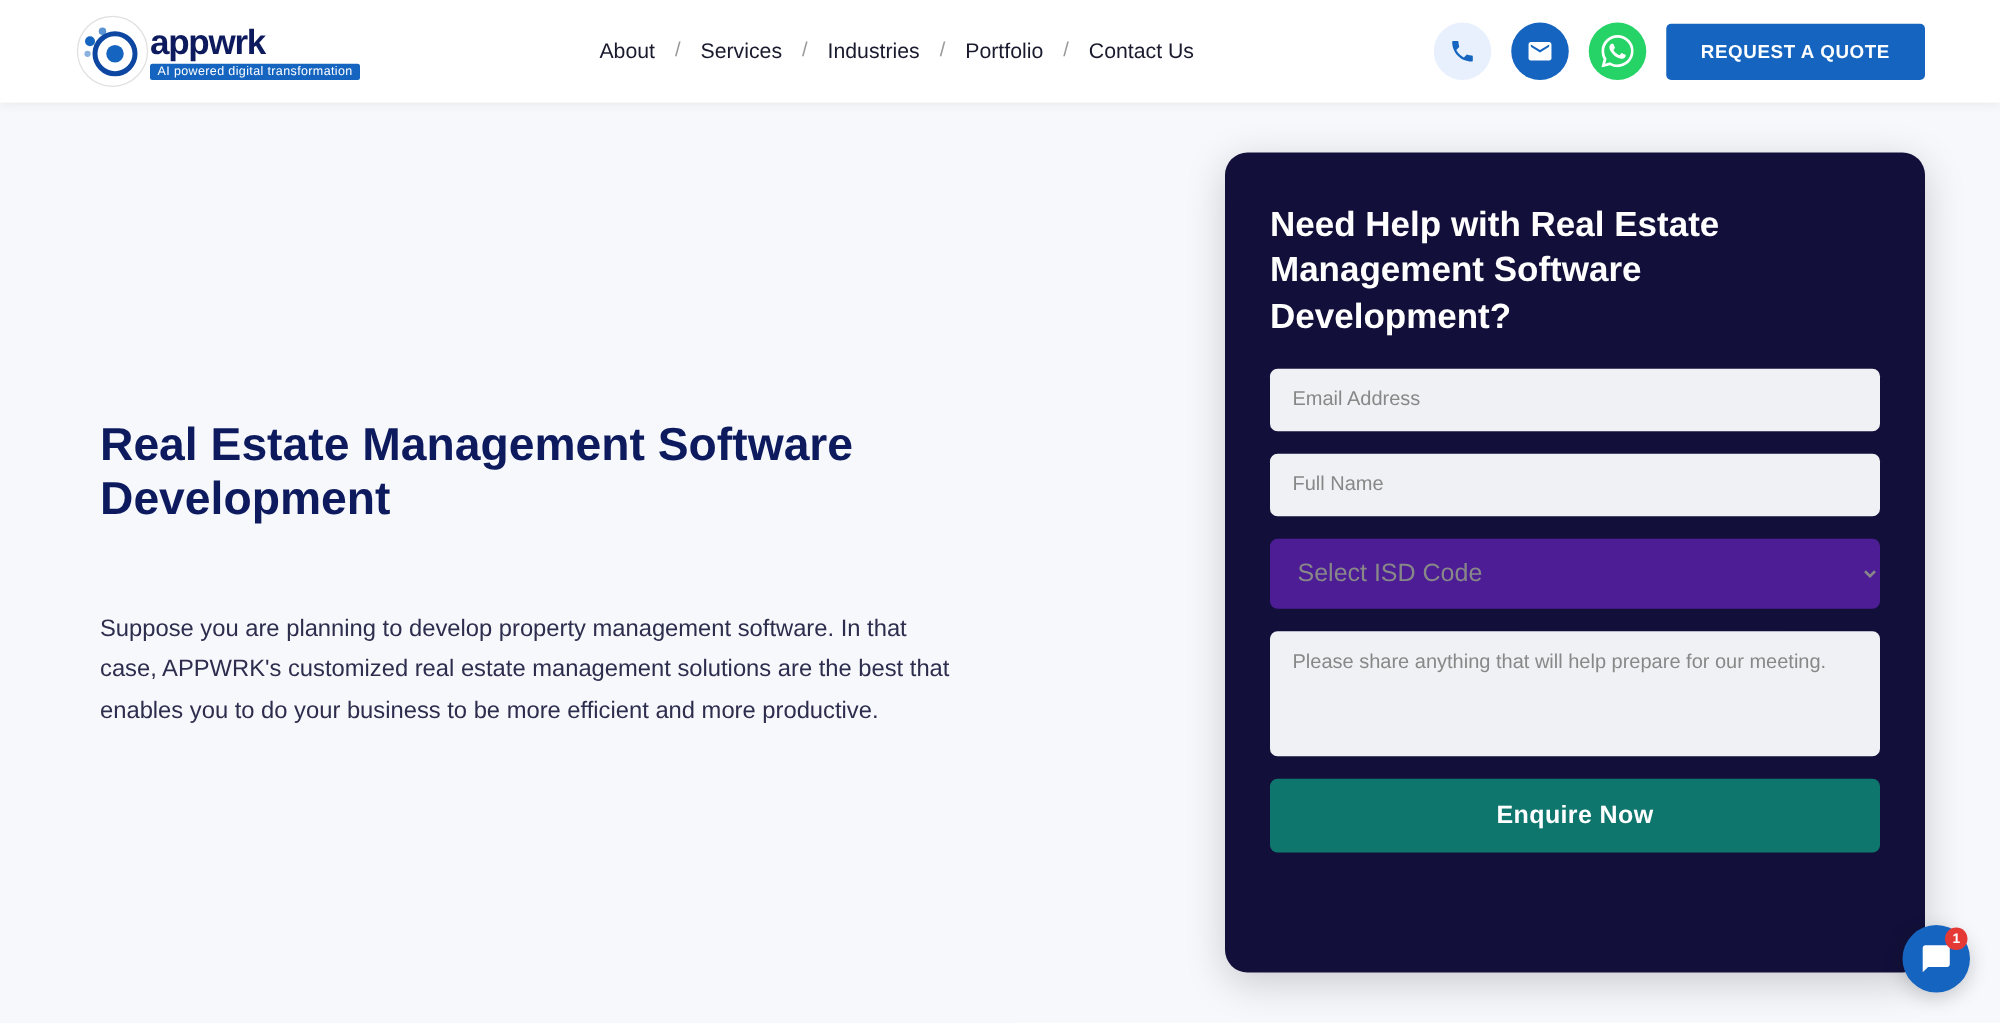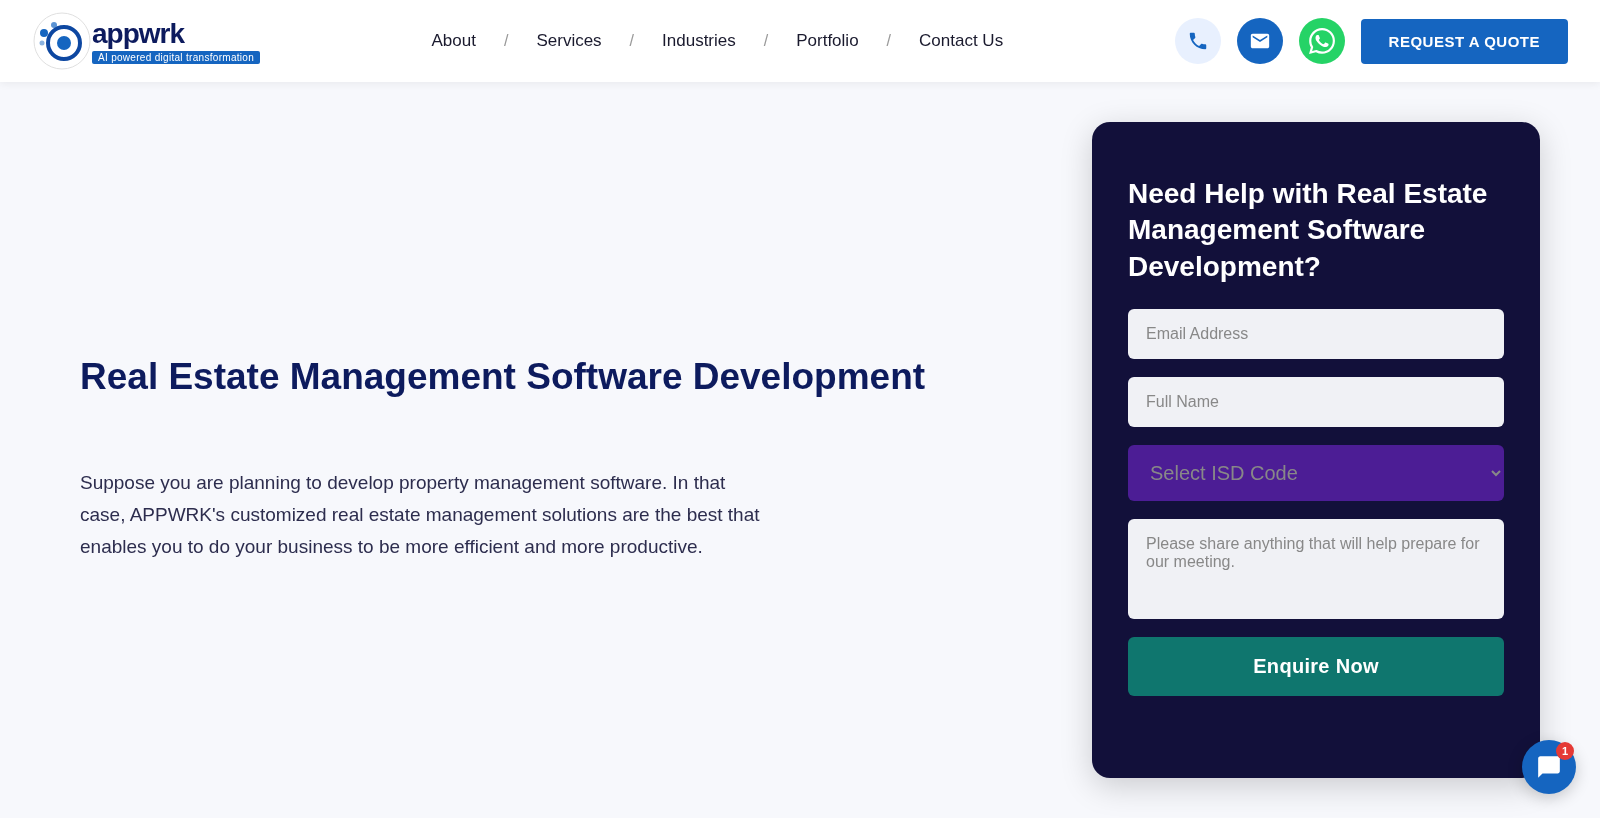--- a/index.html
+++ b/index.html
@@ -3,21 +3,21 @@
   <meta charset="utf-8">
   <style>
     * { margin: 0; padding: 0; box-sizing: border-box; }
     body { font-family: 'Segoe UI', Arial, sans-serif; background: #fff; width: 1600px; height: 818px; overflow: hidden; }
 
     
     .header {
       display: flex;
       align-items: center;
       justify-content: space-between;
-      padding: 0 32px;
+      padding: 0 60px;
       height: 82px;
       background: #fff;
       box-shadow: 0 2px 8px rgba(0,0,0,0.06);
       position: relative;
       z-index: 10;
     }
     .logo-area {
       display: flex;
       align-items: center;
       gap: 0;
@@ -41,21 +41,21 @@
       color: #fff;
       background: #1565c0;
       padding: 1px 6px;
       border-radius: 2px;
       margin-top: 1px;
       letter-spacing: 0.3px;
     }
     nav {
       display: flex;
       align-items: center;
-      gap: 16px;
+      gap: 4px;
     }
     .nav-item {
       font-size: 17px;
       color: #1a1a2e;
       text-decoration: none;
       padding: 0 10px;
       font-weight: 500;
       cursor: pointer;
     }
     .nav-sep {
@@ -121,25 +121,25 @@
       font-size: 19px;
       color: #2d2d4e;
       line-height: 1.7;
       max-width: 680px;
       font-weight: 400;
       margin-top: 32px;
     }
 
     
     .form-panel {
-      width: 448px;
+      width: 560px;
       background: #12103a;
       border-radius: 18px 18px 18px 18px;
       margin: 40px 60px 40px 0;
-      padding: 54px 36px 36px 36px;
+      padding: 40px 36px 36px 36px;
       display: flex;
       flex-direction: column;
       gap: 18px;
       box-shadow: 0 8px 32px rgba(0,0,0,0.18);
       overflow: hidden;
     }
     .form-title {
       font-size: 28px;
       font-weight: 700;
       color: #fff;

